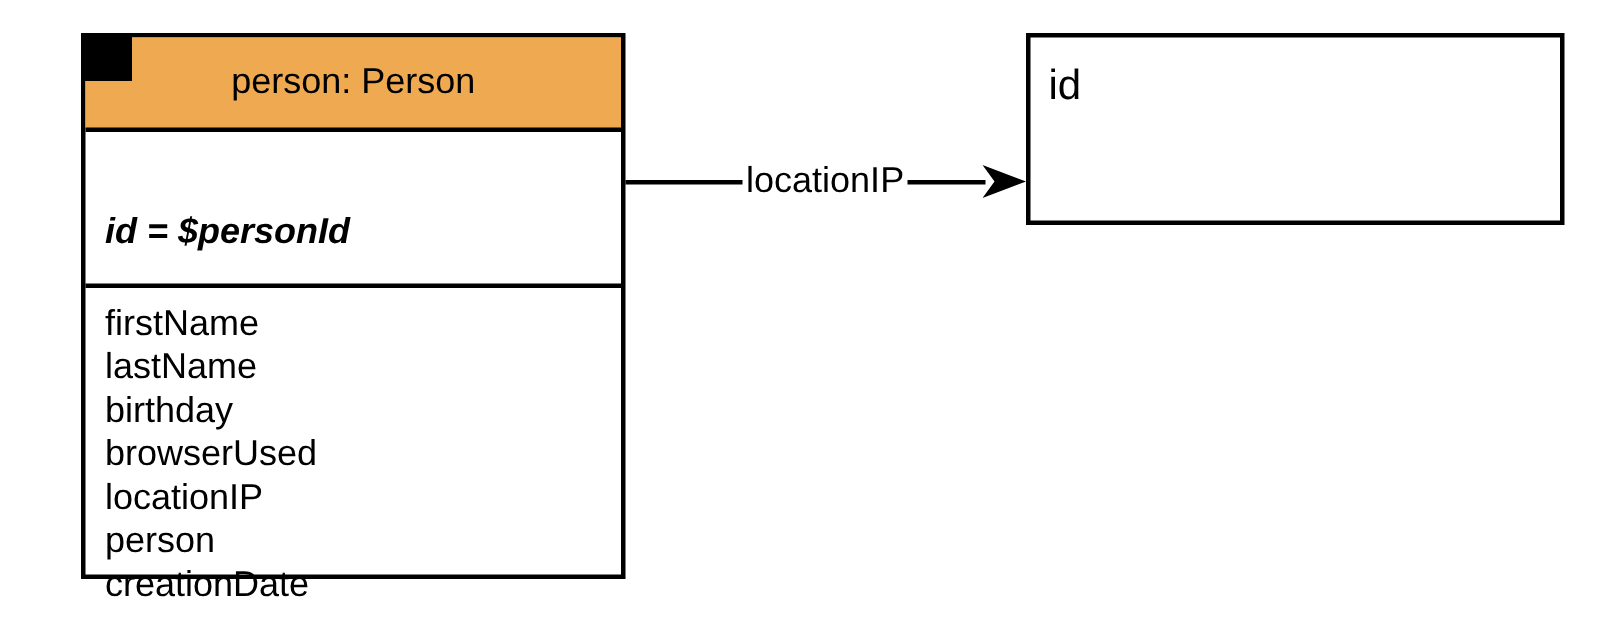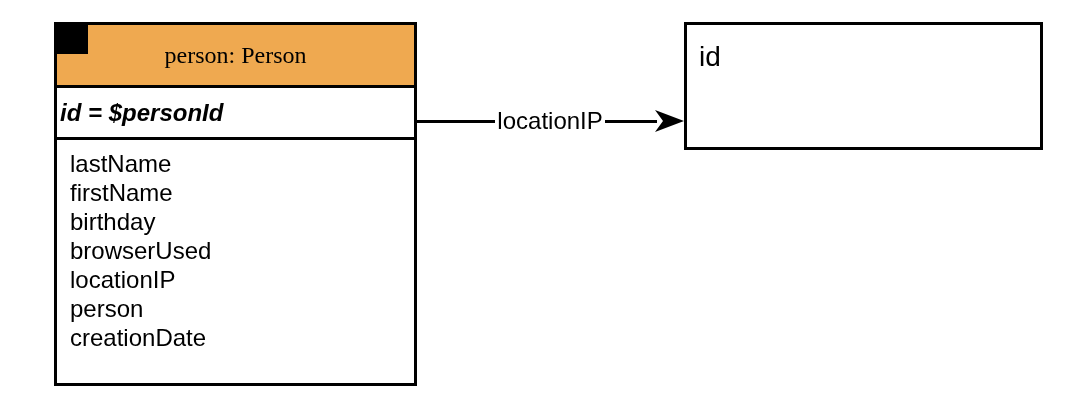--- a/index.html
+++ b/index.html
@@ -29,34 +29,34 @@
     width: 34px; height: 32px;
     background: #000000;
   }
 
   .entity-header {
     display: flex;
     align-items: center;
     justify-content: center;
     border-bottom: 3px solid #000000;
     font-size: 24px;
-    font-family: Liberation Serif, serif;
   }
   .entity-person .entity-header { height: 63px; }
   .entity-city   .entity-header { height: 62px; }
 
   .key-row {
-    height: 52px;
+    height: 72px;
     display: flex;
     align-items: center;
-    padding-left: 3px;
+    padding-left: 13px;
     border-bottom: 3px solid #000000;
     font-size: 24px;
     font-weight: bold;
     font-style: italic;
+    margin-top: 32px;
   }
 
   .attr-list {
     padding: 9px 13px;
     font-size: 24px;
     line-height: 29px;
   }
 
   .city-body {
     height: 48px;
@@ -90,22 +90,22 @@
 
   <div class="entity entity-person">
     <div class="corner-marker"></div>
     <div class="entity-header" style="background-color: rgb(239, 169, 80);">
       <span>person: Person</span>
     </div>
     <div class="key-row">
       <span>id = $personId</span>
     </div>
     <div class="attr-list">
+      <div>firstName</div>
       <div>lastName</div>
-      <div>firstName</div>
       <div>birthday</div>
       <div>browserUsed</div>
       <div>locationIP</div>
       <div>person</div>
       <div>creationDate</div>
     </div>
   </div>
 
   <div class="edge">
     <div class="edge-line left"></div>

